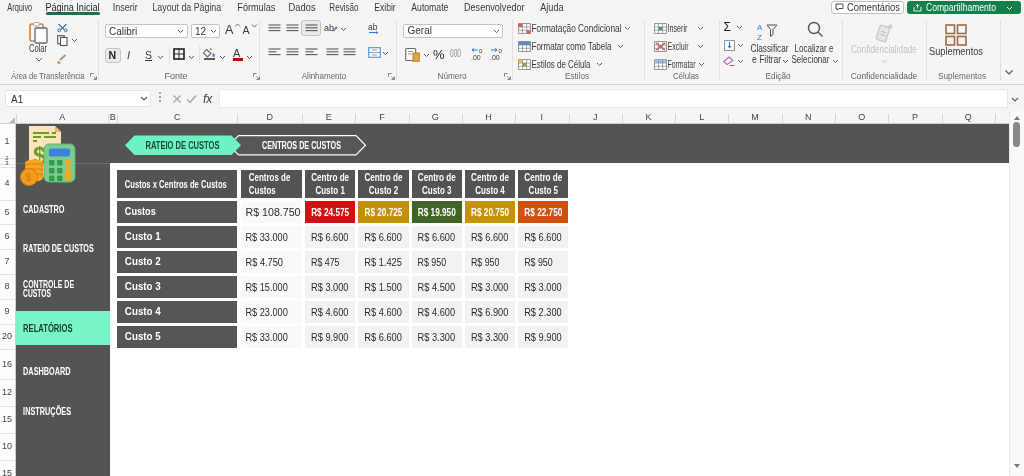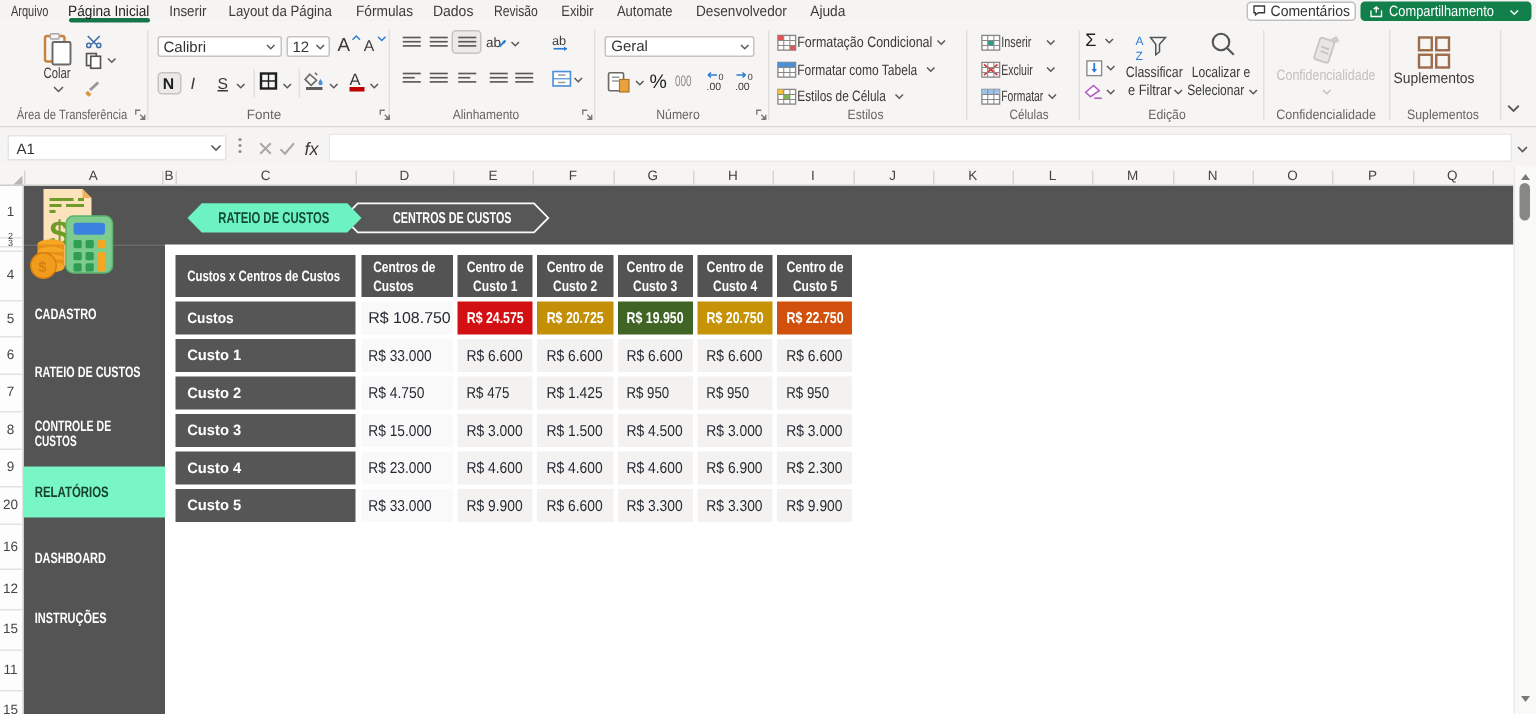--- a/index.html
+++ b/index.html
@@ -382,21 +382,21 @@
 <div class="rn" style="top:182.3px;">9</div>
 <div class="rline" style="top:200px;"></div>
 <div class="rn" style="top:207.3px;">20</div>
 <div class="rline" style="top:225px;"></div>
 <div class="rn" style="top:234.8px;">16</div>
 <div class="rline" style="top:255px;"></div>
 <div class="rn" style="top:263.3px;">12</div>
 <div class="rline" style="top:282px;"></div>
 <div class="rn" style="top:290.3px;">15</div>
 <div class="rline" style="top:309px;"></div>
-<div class="rn" style="top:317.3px;">11</div>
+<div class="rn" style="top:317.3px;">10</div>
 <div class="rline" style="top:336px;"></div>
 <div class="rn" style="top:344.3px;">15</div>
 
 </div>
 <svg class="abs" style="left:124px;top:134.5px;" width="250" height="21" viewBox="0 0 250 21">
 <polygon points="114.5,0.6 232,0.6 241.5,10.25 232,19.9 114.5,19.9 105,10.25" fill="#585757" stroke="#fbfbfb" stroke-width="1.2"></polygon>
 <polygon points="10.5,0.5 107.5,0.5 117,10.25 107.5,20 10.5,20 1,10.25" fill="#6df2c1"></polygon>
 </svg>
 <svg class="abs" style="left:20px;top:125px;" width="88" height="62" viewBox="0 0 88 62">
 <path d="M9 1h26l6 6v45H9z" fill="#fce3bb"></path>

